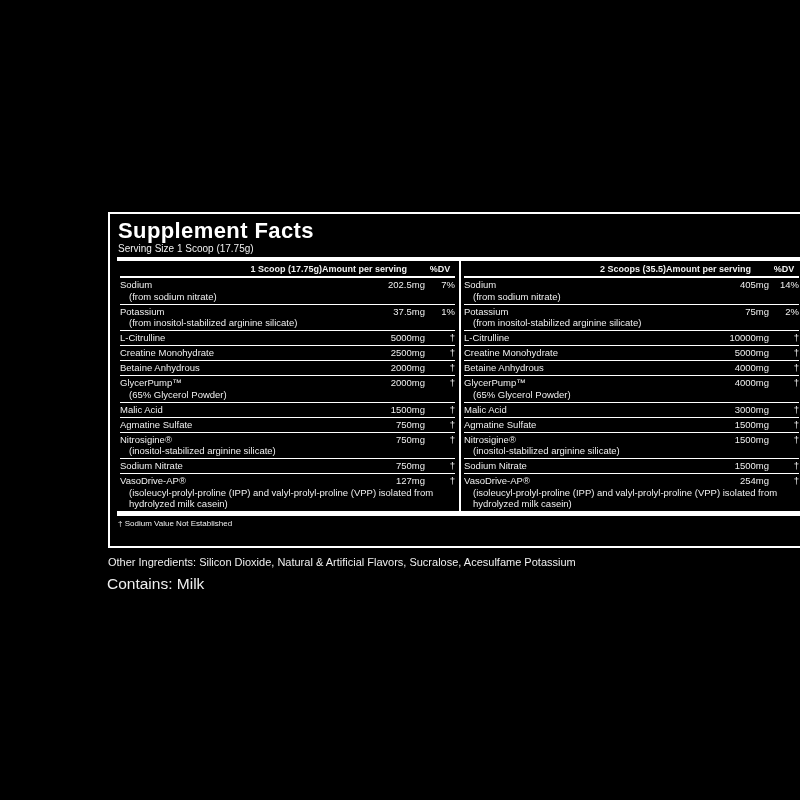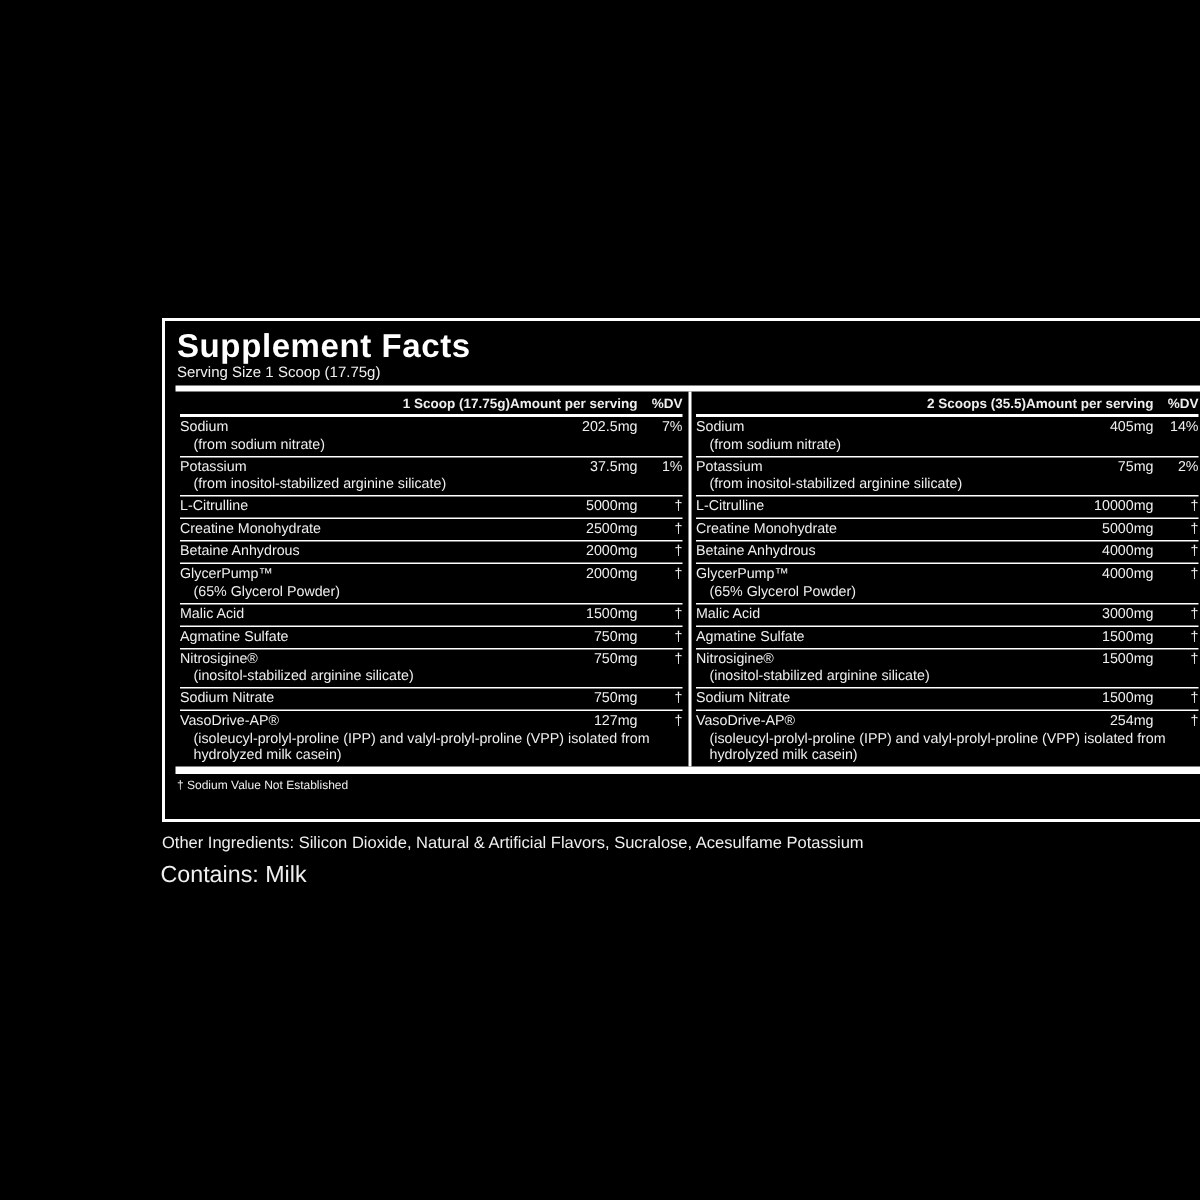--- a/index.html
+++ b/index.html
@@ -31,21 +31,21 @@
   .bar-bottom{height:5px;}
   .columns{display:flex;align-items:stretch;}
   .col{flex:1 1 0;min-width:0;box-sizing:border-box;padding:0 4px 0 3px;}
   .col + .col{border-left:2px solid var(--rule);}
   .hrow{
     display:flex;align-items:baseline;font-size:9px;font-weight:bold;
     padding:3px 0 2px;border-bottom:2.5px solid var(--rule);white-space:nowrap;
   }
   .hname{flex:1 1 auto;text-align:right;}
   .hamount{text-align:right;}
-  .hdv{width:30px;text-align:right;flex:0 0 auto;}
+  .hdv{width:30px;text-align:center;flex:0 0 auto;margin-left:18px;}
   .row{border-bottom:1.7px solid var(--rule);padding:1px 0 1.5px;font-size:9.5px;line-height:11.5px;}
   .row:last-child{border-bottom:none;}
   .row-main{display:flex;align-items:baseline;}
   .iname{flex:1 1 auto;white-space:nowrap;}
   .iamount{white-space:nowrap;}
   .idv{width:30px;text-align:right;flex:0 0 auto;white-space:nowrap;}
   .isub{padding-left:9px;}
   .footnote{font-size:8px;line-height:10px;padding:3px 0 0 1px;}
   .other{position:absolute;left:108px;top:556px;margin:0;font-size:11px;line-height:13px;color:var(--text);}
   .other b{font-weight:normal;}

